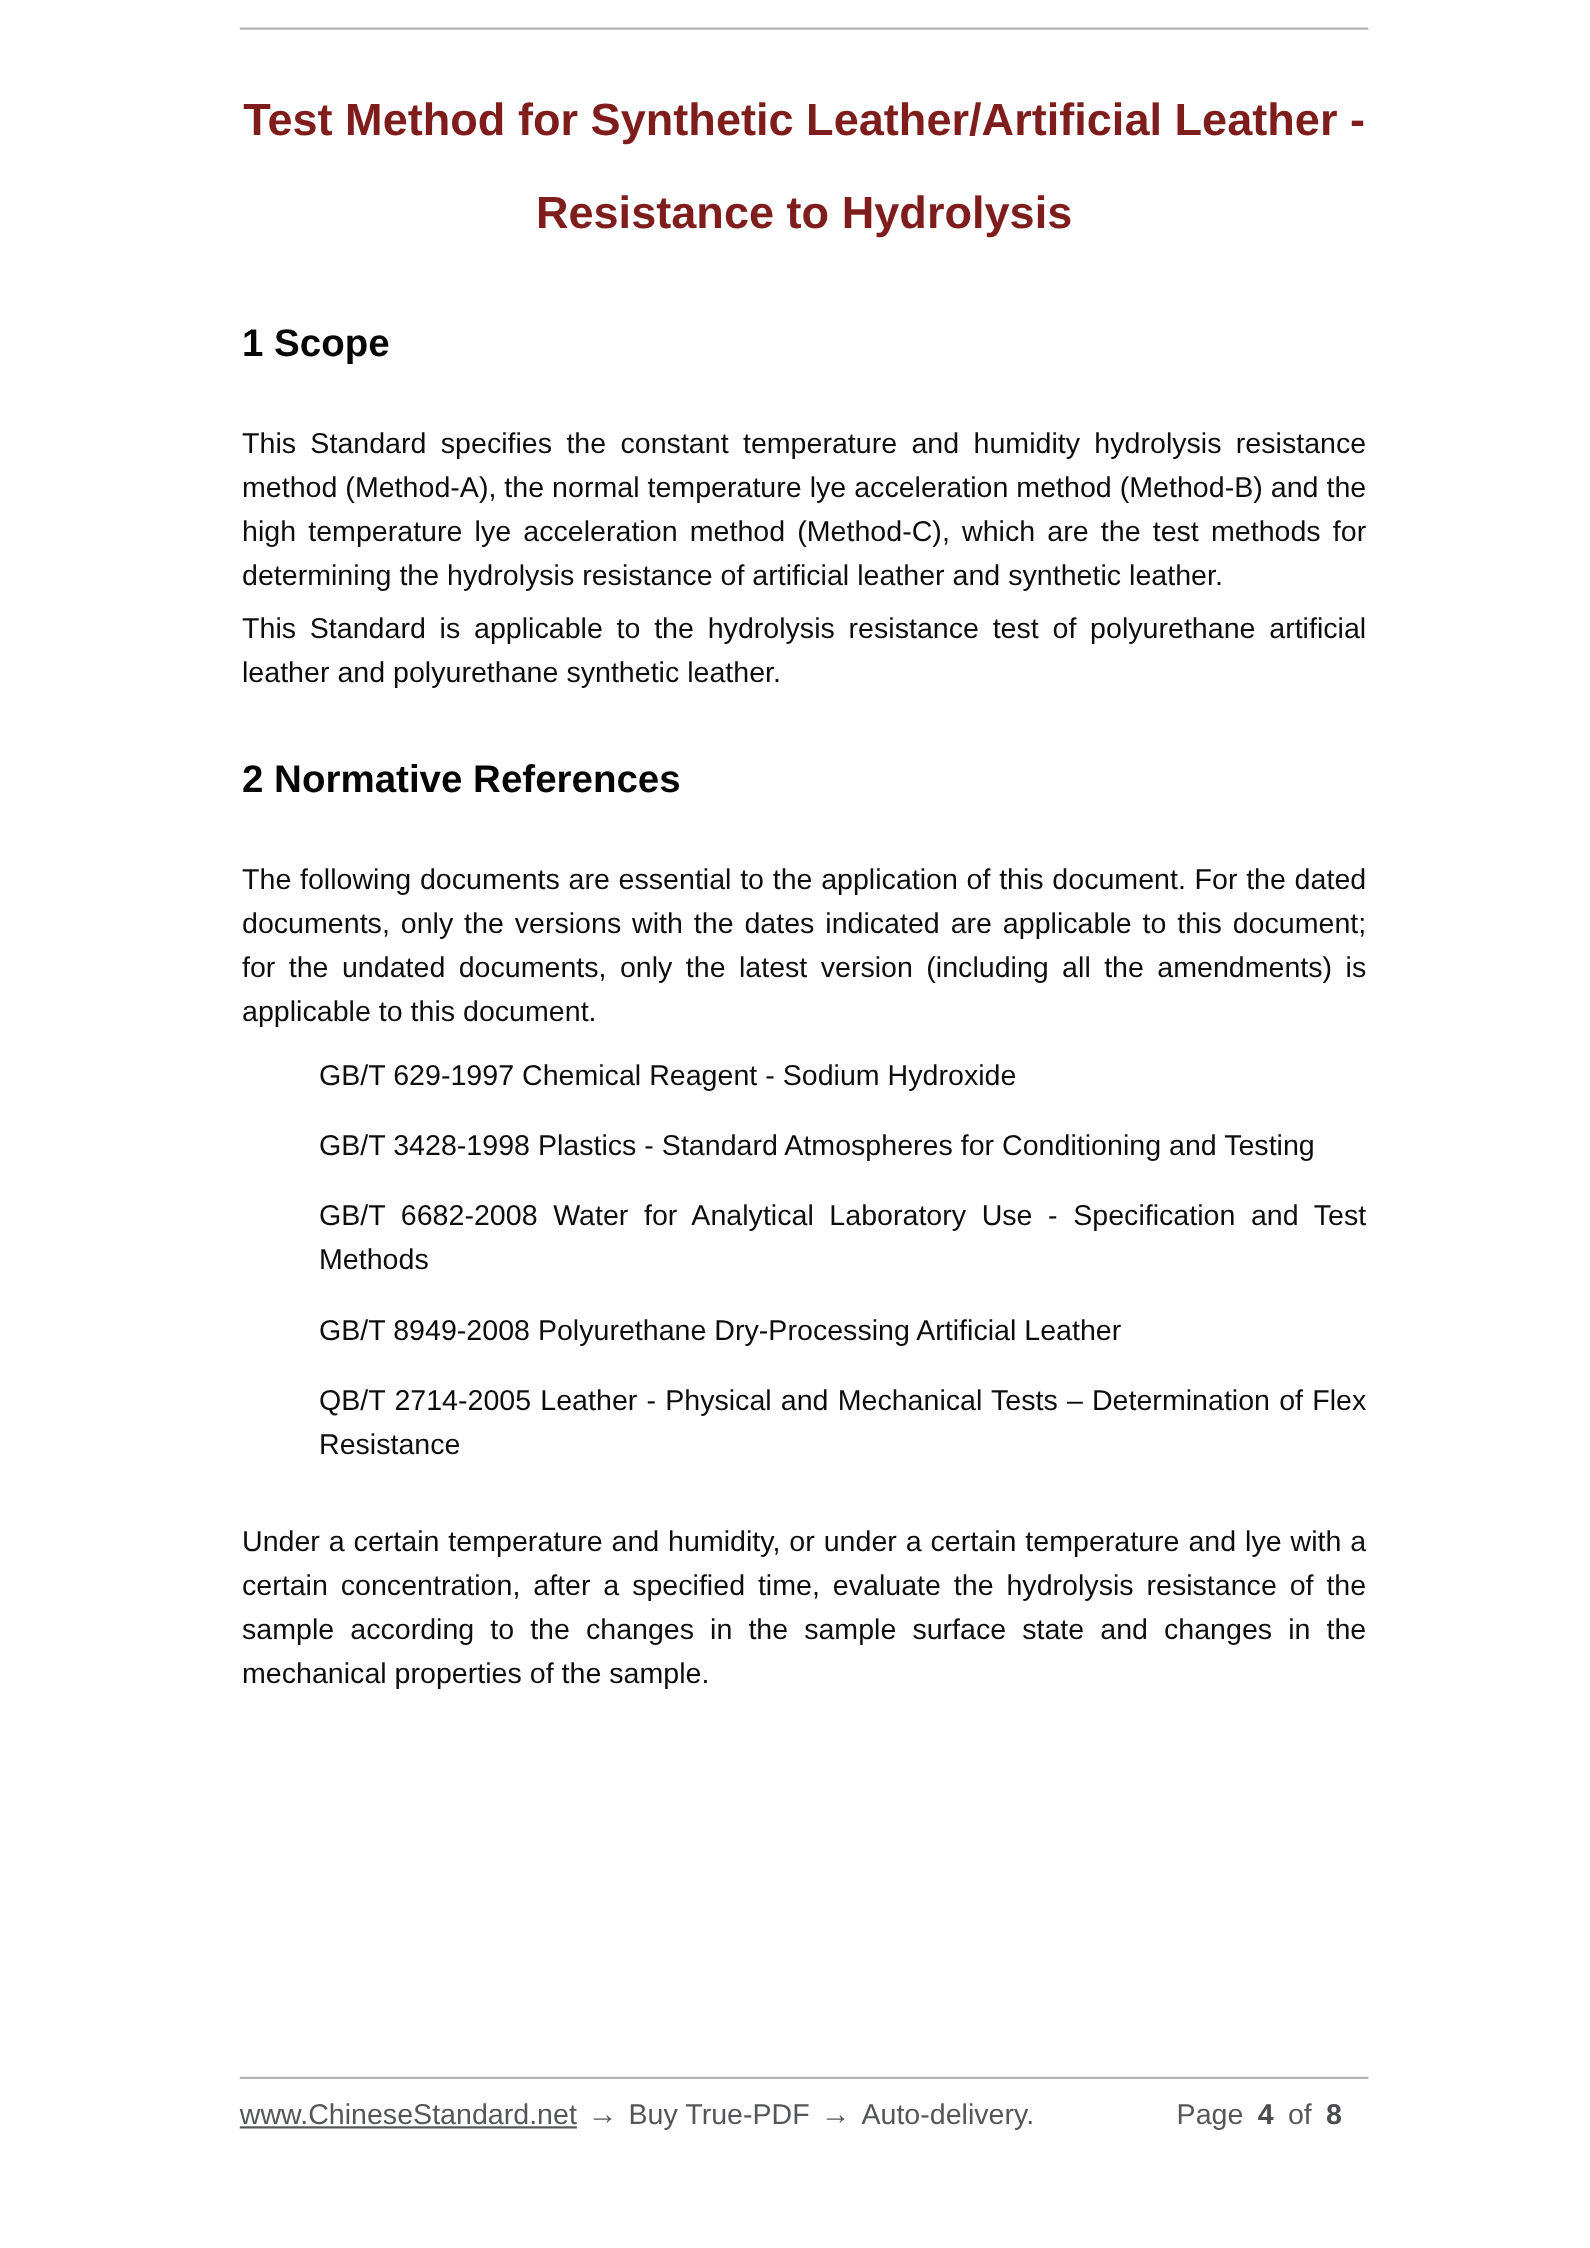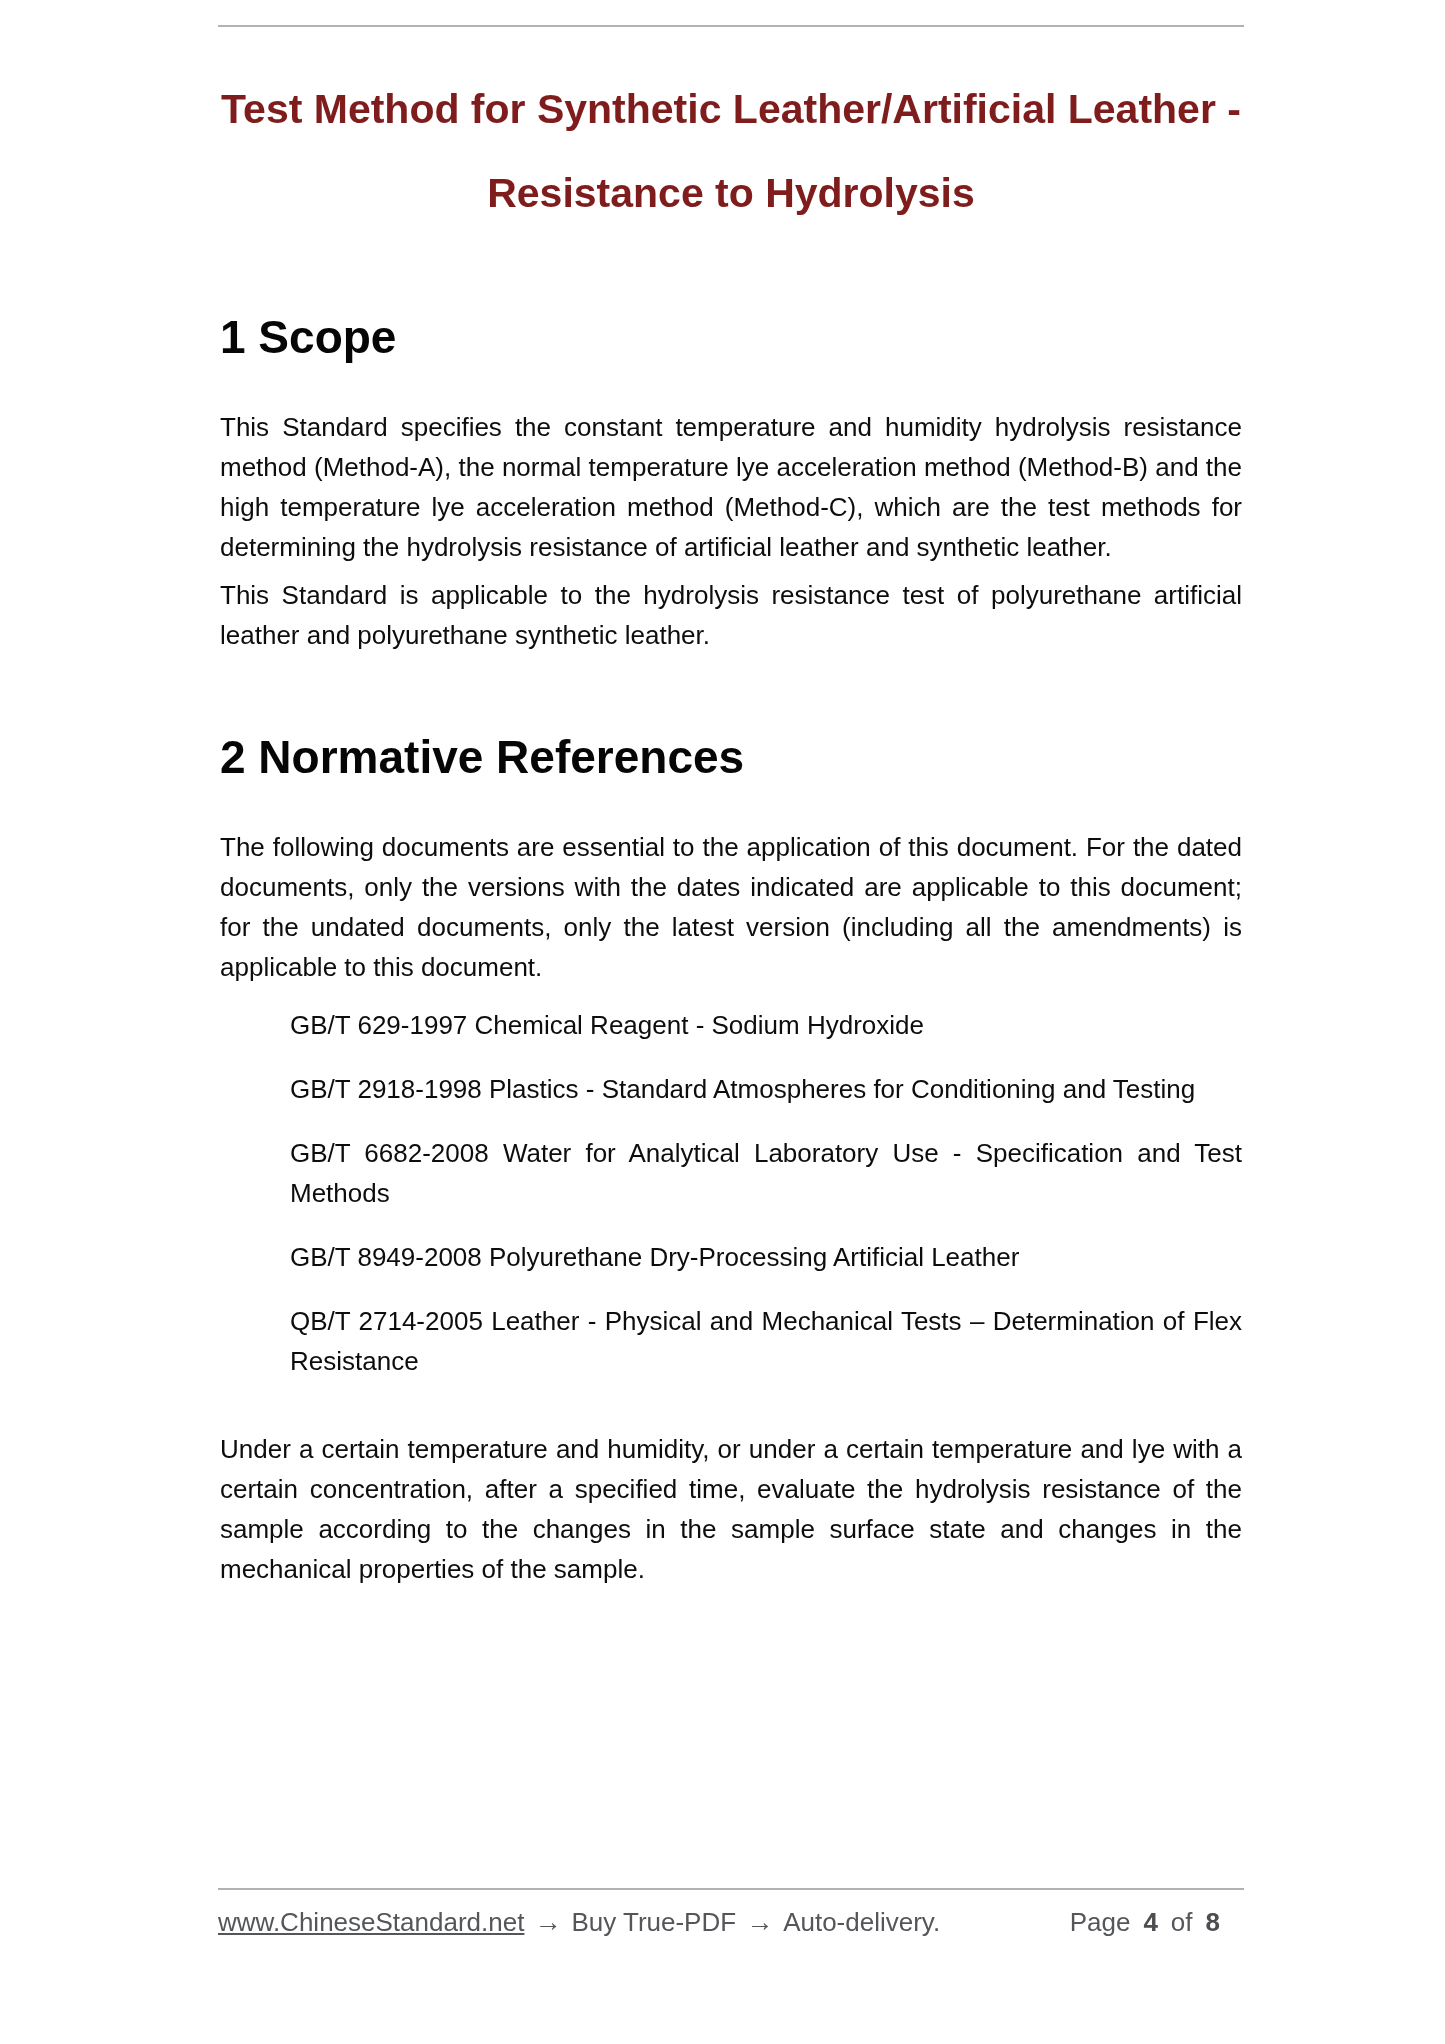--- a/index.html
+++ b/index.html
@@ -19,21 +19,21 @@
     border: none; border-top: 2px solid #b2b2b2;
   }
   
   .content { margin-left: 220px; width: 1022px; }
   .doc-title {
     margin-top: 40px; font-size: 41px; line-height: 84px;
     text-align: center; font-weight: bold; color: #7f1d1d;
   }
   .title-line { display: block; }
   .sec-heading {
-    margin-top: 80px; font-size: 46px; line-height: 44px;
+    margin-top: 56px; font-size: 35px; line-height: 44px;
     font-weight: bold; color: #060606;
   }
   .para {
     font-size: 26px; line-height: 40px;
     text-align: justify; margin-top: 8px; color: #0d0d0d;
   }
   .para.lead { margin-top: 48px; }
   .ref { margin-top: 24px; padding-left: 70px; }
   .ref.first { margin-top: 18px; }
   
@@ -68,21 +68,21 @@
     <section>
       <h2 class="sec-heading">1 Scope</h2>
       <p class="para lead">This Standard specifies the constant temperature and humidity hydrolysis resistance method (Method-A), the normal temperature lye acceleration method (Method-B) and the high temperature lye acceleration method (Method-C), which are the test methods for determining the hydrolysis resistance of artificial leather and synthetic leather.</p>
       <p class="para">This Standard is applicable to the hydrolysis resistance test of polyurethane artificial leather and polyurethane synthetic leather.</p>
     </section>
 
     <section>
       <h2 class="sec-heading">2 Normative References</h2>
       <p class="para lead">The following documents are essential to the application of this document. For the dated documents, only the versions with the dates indicated are applicable to this document; for the undated documents, only the latest version (including all the amendments) is applicable to this document.</p>
       <p class="para ref first">GB/T 629-1997 Chemical Reagent - Sodium Hydroxide</p>
-      <p class="para ref">GB/T 2918-1998 Plastics - Standard Atmospheres for Conditioning and Testing</p>
+      <p class="para ref">GB/T 3428-1998 Plastics - Standard Atmospheres for Conditioning and Testing</p>
       <p class="para ref">GB/T 6682-2008 Water for Analytical Laboratory Use - Specification and Test Methods</p>
       <p class="para ref">GB/T 8949-2008 Polyurethane Dry-Processing Artificial Leather</p>
       <p class="para ref">QB/T 2714-2005 Leather - Physical and Mechanical Tests – Determination of Flex Resistance</p>
     </section>
 
     <section>
       <p class="para lead">Under a certain temperature and humidity, or under a certain temperature and lye with a certain concentration, after a specified time, evaluate the hydrolysis resistance of the sample according to the changes in the sample surface state and changes in the mechanical properties of the sample.</p>
     </section>
 
   </main>

